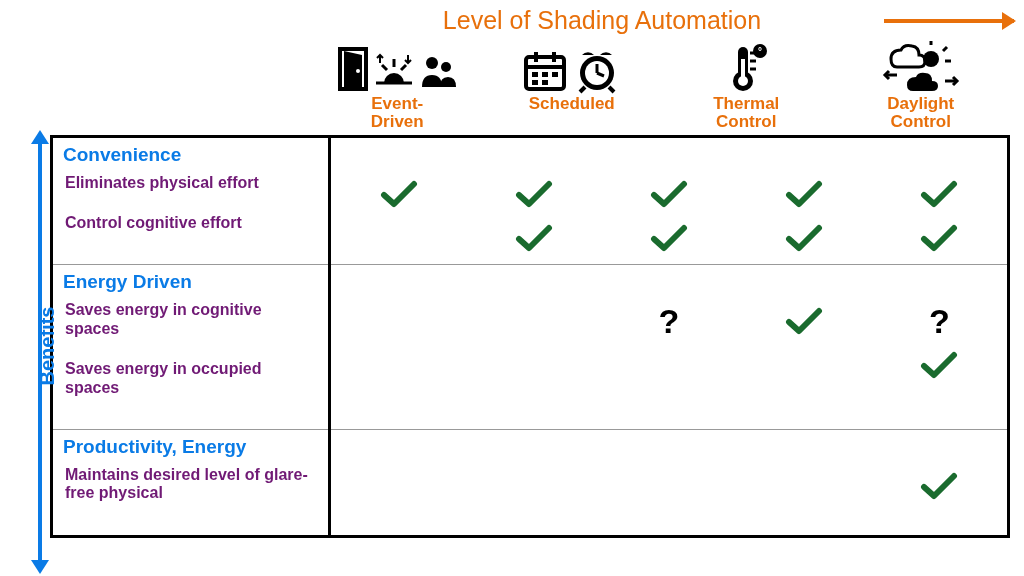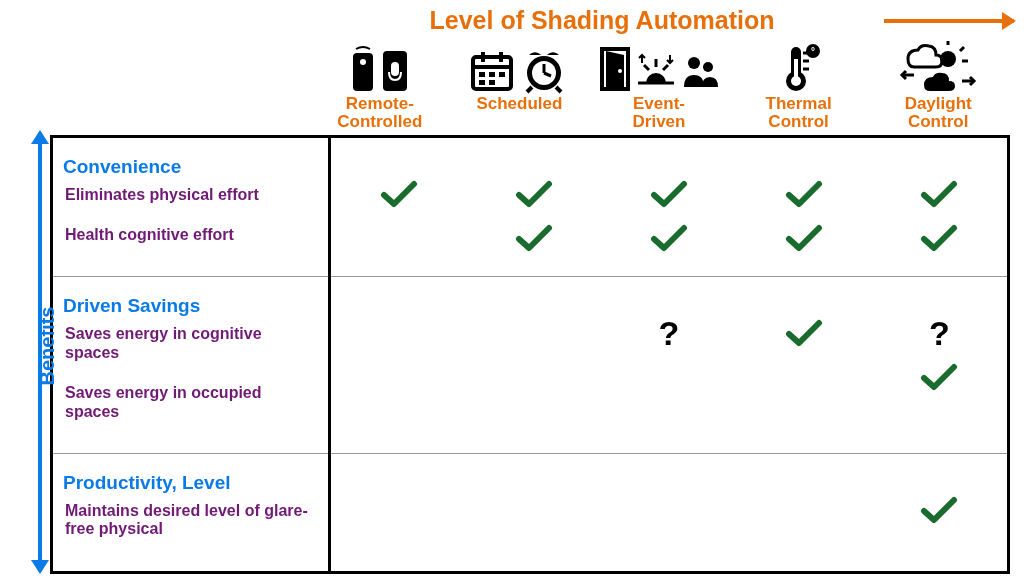--- a/index.html
+++ b/index.html
@@ -1,35 +1,35 @@
 <!DOCTYPE html>
 <html><head>
 <meta charset="utf-8">
 <style>
   html,body{margin:0;padding:0;font-family:Arial,Helvetica,sans-serif;background:#fff}
   .page{width:1024px;height:576px;position:relative;box-sizing:border-box;padding:6px 10px 10px 50px}
   
-  .top-title{color:#e8700b;font-weight:700;font-size:25px;text-align:center;margin-left:260px;margin-right:120px;position:relative}
+  .top-title{color:#e8700b;font-weight:400;font-size:25px;text-align:center;margin-left:260px;margin-right:120px;position:relative}
   .top-title .arrow{position:absolute;right:-120px;top:50%;transform:translateY(-50%);width:130px;height:4px;background:#e8700b}
   .top-title .arrow::after{content:"";position:absolute;right:-2px;top:-7px;border-left:14px solid #e8700b;border-top:9px solid transparent;border-bottom:9px solid transparent}
   
   .cols{display:flex;margin-left:260px;margin-top:4px;margin-right:6px}
   .col{flex:1;text-align:center;color:#e8700b;font-weight:800;font-size:17px;line-height:1.05}
   .col .ic-row{height:54px;display:flex;align-items:flex-end;justify-content:center;gap:4px;margin-bottom:2px;color:#000}
   .col svg{overflow:visible}
   
   .vlabel{position:absolute;left:8px;top:60%;transform:translateY(-50%) rotate(-90deg);transform-origin:center;color:#0a7be6;font-weight:900;font-size:20px;white-space:nowrap}
   .varrow{position:absolute;left:38px;top:142px;width:4px;height:420px;background:#0a7be6}
   .varrow::before,.varrow::after{content:"";position:absolute;left:-7px;border-left:9px solid transparent;border-right:9px solid transparent}
   .varrow::before{top:-12px;border-bottom:14px solid #0a7be6}
   .varrow::after{bottom:-12px;border-top:14px solid #0a7be6}
   
   table{border-collapse:collapse;width:960px;margin-top:4px;border:3px solid #000}
   td{padding:0;vertical-align:top}
-  .rowhead{width:255px;border-right:3px solid #000;padding:18px 10px 10px 10px}
+  .rowhead{width:255px;border-right:3px solid #000;padding:6px 10px 10px 10px}
   .cat{color:#0a7be6;font-weight:800;font-size:19px;margin-bottom:6px}
   .sub{color:#701a75;font-weight:700;font-size:16px;line-height:1.15;margin:8px 0 22px 2px}
   tr.grp>td{border-top:1.5px solid #999}
   tr:first-child>td{border-top:none}
   .marks{display:flex;flex-direction:column;padding-top:34px}
   .mrow{flex:1;display:flex}
   .cell{flex:1;display:flex;align-items:center;justify-content:center;min-height:44px}
   .check{stroke:#1a6b2e;stroke-width:6;fill:none;stroke-linecap:round;stroke-linejoin:round}
   .q{font-size:34px;font-weight:900;color:#000}
 </style>
@@ -39,32 +39,48 @@
 <div class="page">
 
   <div class="top-title">
     <span>Level of Shading Automation</span>
     <span class="arrow"></span>
   </div>
 
   <div class="cols">
     <div class="col">
       <div class="ic-row">
-        <svg width="26" height="46" viewBox="0 0 26 46">
-            <rect x="3" y="6" width="20" height="38" rx="4" fill="#000"></rect>
-            <circle cx="13" cy="15" r="3" fill="#fff"></circle>
-            <path d="M6 2q7-4 14 0" stroke="#000" stroke-width="2" fill="none"></path>
-          </svg>
-        <svg width="30" height="46" viewBox="0 0 30 46">
-            <rect x="3" y="4" width="24" height="40" rx="4" fill="#000"></rect>
-            <rect x="11" y="15" width="8" height="14" rx="4" fill="#fff"></rect>
-            <path d="M9 25q0 8 6 8t6-8" stroke="#fff" stroke-width="2" fill="none"></path>
-          </svg>
-      </div>
-      <div>Remote-<br>Controlled</div>
+        <svg width="34" height="48" viewBox="0 0 34 48">
+            <rect x="4" y="4" width="26" height="40" fill="none" stroke="#000" stroke-width="4"></rect>
+            <polygon points="8,6 26,10 26,42 8,46" fill="#000"></polygon>
+            <circle cx="22" cy="26" r="2" fill="#fff"></circle>
+          </svg>
+        <svg width="40" height="40" viewBox="0 0 40 40">
+            <line x1="2" y1="30" x2="38" y2="30" stroke="#000" stroke-width="3"></line>
+            <path d="M10 30a10 10 0 0 1 20 0" fill="#000"></path>
+            <g stroke="#000" stroke-width="3">
+              <line x1="20" y1="6" x2="20" y2="14"></line>
+              <line x1="8" y1="12" x2="13" y2="17"></line>
+              <line x1="32" y1="12" x2="27" y2="17"></line>
+            </g>
+            <g stroke="#000" stroke-width="2">
+              <line x1="6" y1="2" x2="6" y2="10"></line>
+              <polyline points="3,5 6,2 9,5" fill="none"></polyline>
+              <line x1="34" y1="2" x2="34" y2="10"></line>
+              <polyline points="31,7 34,10 37,7" fill="none"></polyline>
+            </g>
+          </svg>
+        <svg width="40" height="40" viewBox="0 0 40 40">
+            <circle cx="14" cy="10" r="6" fill="#000"></circle>
+            <circle cx="28" cy="14" r="5" fill="#000"></circle>
+            <path d="M4 34q0-12 10-12t10 12z" fill="#000"></path>
+            <path d="M22 34q0-10 8-10t8 10z" fill="#000"></path>
+          </svg>
+      </div>
+      <div>Event-<br>Driven</div>
     </div>
     <div class="col">
       <div class="ic-row">
         <svg width="46" height="44" viewBox="0 0 46 44">
             <rect x="4" y="8" width="38" height="32" rx="3" fill="none" stroke="#000" stroke-width="4"></rect>
             <line x1="4" y1="18" x2="42" y2="18" stroke="#000" stroke-width="4"></line>
             <rect x="12" y="3" width="4" height="10" fill="#000"></rect>
             <rect x="30" y="3" width="4" height="10" fill="#000"></rect>
             <rect x="10" y="23" width="6" height="5" fill="#000"></rect>
             <rect x="20" y="23" width="6" height="5" fill="#000"></rect>
@@ -80,51 +96,20 @@
             <path d="M10 10a8 8 0 0 1 12 0" fill="#000"></path>
             <path d="M40 10a8 8 0 0 0-12 0" fill="#000"></path>
             <line x1="13" y1="42" x2="8" y2="47" stroke="#000" stroke-width="4"></line>
             <line x1="37" y1="42" x2="42" y2="47" stroke="#000" stroke-width="4"></line>
           </svg>
       </div>
       <div>Scheduled</div>
     </div>
     <div class="col">
       <div class="ic-row">
-        <svg width="34" height="48" viewBox="0 0 34 48">
-            <rect x="4" y="4" width="26" height="40" fill="none" stroke="#000" stroke-width="4"></rect>
-            <polygon points="8,6 26,10 26,42 8,46" fill="#000"></polygon>
-            <circle cx="22" cy="26" r="2" fill="#fff"></circle>
-          </svg>
-        <svg width="40" height="40" viewBox="0 0 40 40">
-            <line x1="2" y1="30" x2="38" y2="30" stroke="#000" stroke-width="3"></line>
-            <path d="M10 30a10 10 0 0 1 20 0" fill="#000"></path>
-            <g stroke="#000" stroke-width="3">
-              <line x1="20" y1="6" x2="20" y2="14"></line>
-              <line x1="8" y1="12" x2="13" y2="17"></line>
-              <line x1="32" y1="12" x2="27" y2="17"></line>
-            </g>
-            <g stroke="#000" stroke-width="2">
-              <line x1="6" y1="2" x2="6" y2="10"></line>
-              <polyline points="3,5 6,2 9,5" fill="none"></polyline>
-              <line x1="34" y1="2" x2="34" y2="10"></line>
-              <polyline points="31,7 34,10 37,7" fill="none"></polyline>
-            </g>
-          </svg>
-        <svg width="40" height="40" viewBox="0 0 40 40">
-            <circle cx="14" cy="10" r="6" fill="#000"></circle>
-            <circle cx="28" cy="14" r="5" fill="#000"></circle>
-            <path d="M4 34q0-12 10-12t10 12z" fill="#000"></path>
-            <path d="M22 34q0-10 8-10t8 10z" fill="#000"></path>
-          </svg>
-      </div>
-      <div>Event-<br>Driven</div>
-    </div>
-    <div class="col">
-      <div class="ic-row">
         <svg width="46" height="52" viewBox="0 0 46 52">
             <circle cx="20" cy="40" r="10" fill="#000"></circle>
             <rect x="15" y="6" width="10" height="30" rx="5" fill="#000"></rect>
             <circle cx="20" cy="40" r="5" fill="#fff"></circle>
             <rect x="18" y="18" width="4" height="20" fill="#fff"></rect>
             <g stroke="#000" stroke-width="3">
               <line x1="27" y1="12" x2="33" y2="12"></line>
               <line x1="27" y1="20" x2="33" y2="20"></line>
               <line x1="27" y1="28" x2="33" y2="28"></line>
             </g>
@@ -159,21 +144,21 @@
 
   <span class="varrow"></span>
   <div class="vlabel">Benefits</div>
 
   <table>
     <tbody id="tbody">
         <tr>
           <td class="rowhead">
             <div class="cat">Convenience</div>
             <div class="sub">Eliminates physical effort</div>
-            <div class="sub">Health cognitive effort</div>
+            <div class="sub">Control cognitive effort</div>
           </td>
           <td>
             <div class="marks">
               <div class="mrow">
                 <div class="cell">
                   <svg width="38" height="30" viewBox="0 0 38 30">
                     <path class="check" d="M4 16 L14 25 L34 5"></path>
                   </svg>
                 </div>
                 <div class="cell">
@@ -218,21 +203,21 @@
                   <svg width="38" height="30" viewBox="0 0 38 30">
                     <path class="check" d="M4 16 L14 25 L34 5"></path>
                   </svg>
                 </div>
               </div>
             </div>
           </td>
         </tr>
         <tr class="grp">
           <td class="rowhead">
-            <div class="cat">Driven Savings</div>
+            <div class="cat">Energy Driven</div>
             <div class="sub">Saves energy in cognitive spaces</div>
             <div class="sub">Saves energy in occupied spaces</div>
           </td>
           <td>
             <div class="marks">
               <div class="mrow">
                 <div class="cell"></div>
                 <div class="cell"></div>
                 <div class="cell">
                   <span class="q">?</span>
@@ -255,21 +240,21 @@
                   <svg width="38" height="30" viewBox="0 0 38 30">
                     <path class="check" d="M4 16 L14 25 L34 5"></path>
                   </svg>
                 </div>
               </div>
             </div>
           </td>
         </tr>
         <tr class="grp">
           <td class="rowhead">
-            <div class="cat">Productivity, Level</div>
+            <div class="cat">Productivity, Energy</div>
             <div class="sub">Maintains desired level of glare-free physical</div>
           </td>
           <td>
             <div class="marks">
               <div class="mrow">
                 <div class="cell"></div>
                 <div class="cell"></div>
                 <div class="cell"></div>
                 <div class="cell"></div>
                 <div class="cell">

